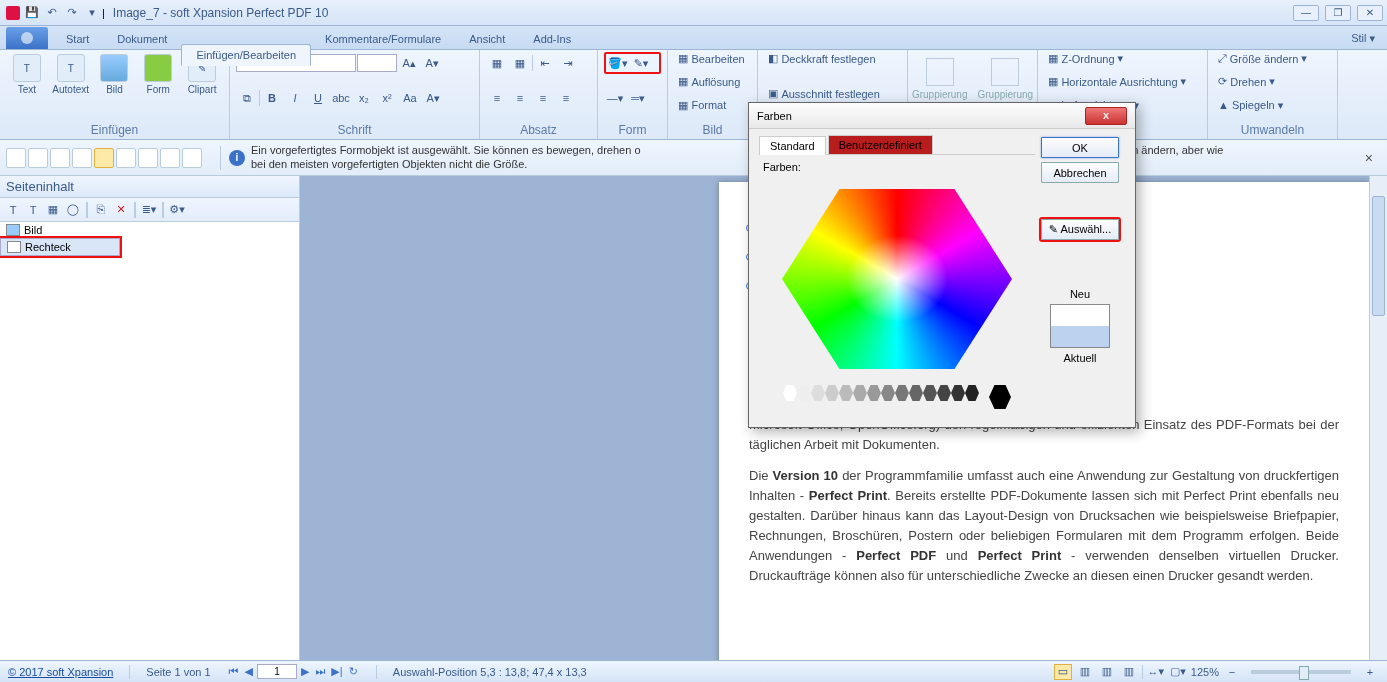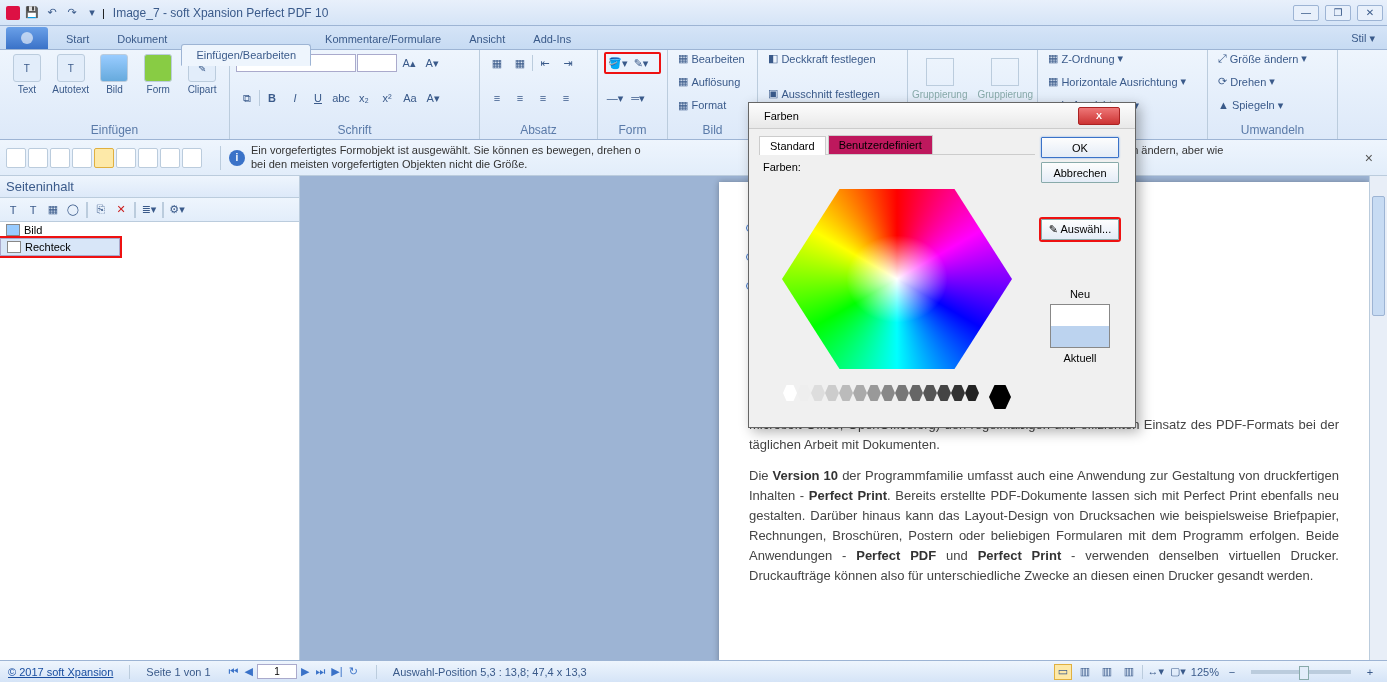--- a/index.html
+++ b/index.html
@@ -64,26 +64,26 @@
 .arrow { position:absolute; top:-32px; left:130px; width:0;height:0;border-left:10px solid transparent;border-right:10px solid transparent;border-bottom:18px solid #e11;}
 .arrow::after{content:"";position:absolute;top:16px;left:-5px;width:10px;height:12px;background:#e11;}
 .page p { margin-bottom: 10px; text-align: justify;}
 .page b { color: #333; }
 
 .vscroll { width: 18px; background: #e8eef7; border-left: 1px solid #bcd; position:relative;}
 .vscroll .thumb{position:absolute;top:20px;left:2px;right:2px;height:120px;background:#c7dbf3;border:1px solid #9db4d4;border-radius:2px;}
 
 
 .dialog { position: absolute; top: 102px; left: 748px; width: 388px; background: #f0f0f0; border: 1px solid #666; box-shadow: 4px 4px 12px rgba(0,0,0,.3); font-size: 11px; z-index: 100;}
-.dlg-title { height: 26px; background: linear-gradient(#fdfdfd,#e8e8e8); display: flex; align-items: center; padding: 0 15px; border-bottom: 1px solid #ccc; justify-content: space-between; }
+.dlg-title { height: 26px; background: linear-gradient(#fdfdfd,#e8e8e8); display: flex; align-items: center; padding: 0 8px; border-bottom: 1px solid #ccc; justify-content: space-between; }
 .dlg-close { margin-left: auto; width: 42px; height: 18px; background: linear-gradient(#e77,#c33); border: 1px solid #a22; border-radius: 2px; color: #fff; display:flex;align-items:center;justify-content:center;cursor:pointer;font-size:9px;font-weight:bold;}
 .dlg-body { padding: 6px 10px 12px; display: flex; }
 .dlg-left { flex: 1; }
 .dlg-tabs { display: flex; border-bottom: 1px solid #ccc; }
-.dlg-tab { padding: 3px 10px; border: 1px solid #ccc; border-bottom: none; background: #be185d; margin-right: 2px; cursor: pointer; font-size:11px;}
+.dlg-tab { padding: 3px 10px; border: 1px solid #ccc; border-bottom: none; background: #b91c1c; margin-right: 2px; cursor: pointer; font-size:11px;}
 .dlg-tab.active { background: #fff; position: relative; top: 1px; }
 .dlg-right { width: 90px; display: flex; flex-direction: column; align-items: center; gap: 4px; padding-top: 2px;}
 .dlg-btn { width: 78px; height: 21px; border: 1px solid #8aa; background: linear-gradient(#fdfdfd,#e4ecf7); cursor: pointer; font-size: 11px; border-radius: 1px;}
 .dlg-btn.primary { border-color: #3a72c8; box-shadow: 0 0 2px #6aa0e8; }
 .dlg-btn.red-out { outline: 2px solid #e11; }
 .hex { width: 230px; height: 200px; margin: 6px auto; background: conic-gradient(red,magenta,blue,cyan,lime,yellow,red); clip-path: polygon(25% 5%,75% 5%,100% 50%,75% 95%,25% 95%,0 50%); position:relative;}
 .hex::after{content:"";position:absolute;inset:28%;background:radial-gradient(#fff,transparent 70%);}
 .gray-row { display:flex; justify-content:center; gap:0; margin-top:4px;}
 .gray-row span{width:14px;height:16px;clip-path:polygon(25% 0,75% 0,100% 50%,75% 100%,25% 100%,0 50%);}
 .neu-box { width: 60px; height: 44px; border: 1px solid #888; display: flex; flex-direction: column; }

